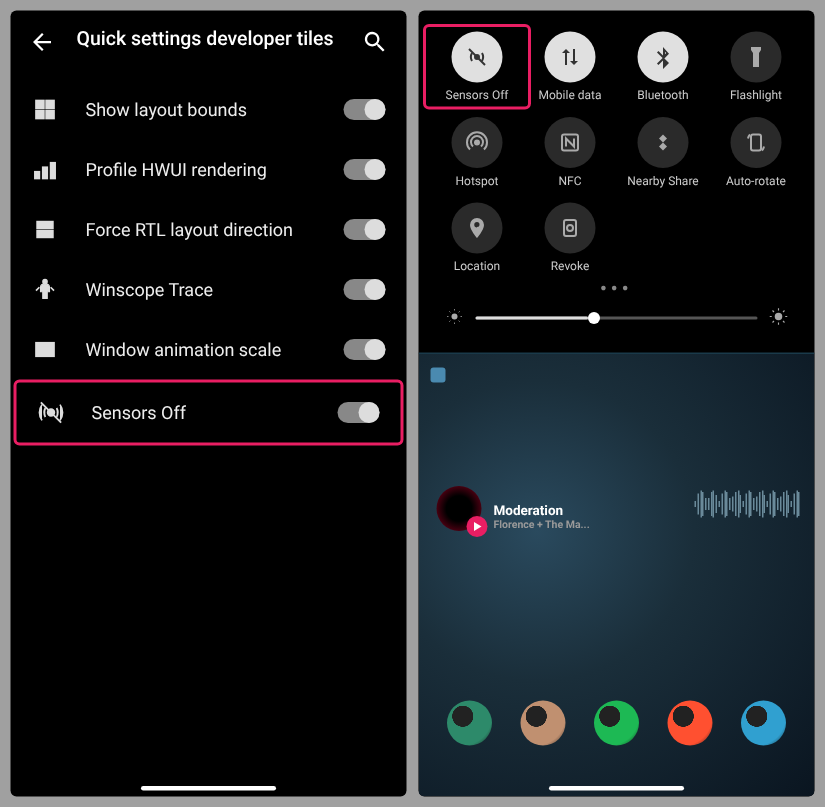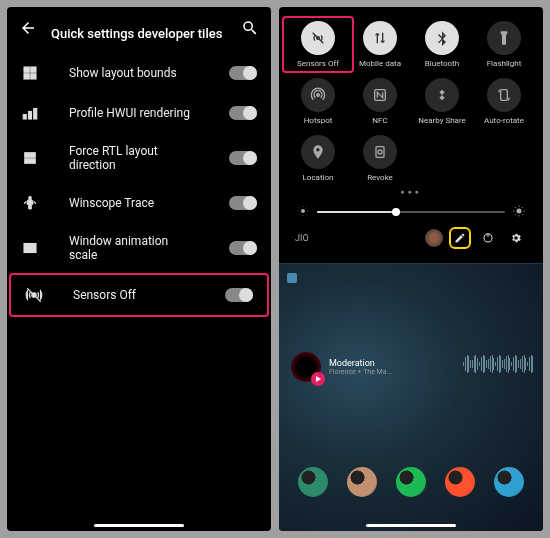--- a/index.html
+++ b/index.html
@@ -1,24 +1,24 @@
 <!DOCTYPE html>
 <html><head>
 <meta charset="utf-8">
 <style>
   * { margin: 0; padding: 0; box-sizing: border-box; font-family: Roboto, -apple-system, sans-serif; }
   body { background: #a0a0a0; width: 550px; height: 538px; display: flex; padding: 7px; gap: 8px; }
   .phone { background: #000; border-radius: 4px; flex: 1; overflow: hidden; position: relative; color: #fff; }
   .phone-left { display: flex; flex-direction: column; }
-  .header { display: flex; align-items: flex-end; padding: 12px 12px 8px; gap: 14px; }
+  .header { display: flex; align-items: flex-start; padding: 12px 12px 8px; gap: 14px; }
   .back-icon svg { width: 18px; height: 18px; fill: #fff; }
   .title { font-size: 13px; font-weight: 500; flex: 1; }
   .search-icon svg { width: 18px; height: 18px; fill: #fff; }
   .tiles-list { display: flex; flex-direction: column; margin-top: 4px; }
-  .tile-row { display: flex; align-items: center; padding: 11px 14px; gap: 30px; }
+  .tile-row { display: flex; align-items: center; padding: 11px 14px; gap: 18px; }
   .tile-icon { width: 18px; height: 18px; display: flex; align-items: center; justify-content: center; }
   .tile-icon svg { width: 18px; height: 18px; fill: #ddd; stroke: #ddd; }
   .tile-label { flex: 1; font-size: 12px; color: #eee; }
   .toggle { width: 28px; height: 14px; background: #555; border-radius: 8px; position: relative; }
   .toggle.on { background: #888; }
   .toggle::after { content: ''; position: absolute; width: 14px; height: 14px; border-radius: 50%; background: #ddd; top: 0; right: 0; }
   .highlight-row { border: 2px solid #e91e63; border-radius: 4px; margin: 0 2px; }
   .nav-bar { position: absolute; bottom: 4px; left: 50%; transform: translateX(-50%); width: 90px; height: 3px; background: #fff; border-radius: 2px; }
 
   .phone-right { display: flex; flex-direction: column; }
@@ -40,21 +40,21 @@
   .carrier { font-size: 9px; color: #aaa; flex: 1; }
   .br-btn { width: 22px; height: 22px; border-radius: 50%; display: flex; align-items: center; justify-content: center; }
   .br-btn svg { width: 12px; height: 12px; fill: #ddd; }
   .edit-highlight { border: 2px solid #ffd600; border-radius: 6px; }
   .avatar-small { width: 18px; height: 18px; border-radius: 50%; background: radial-gradient(circle, #8a5a44 30%, #333 100%); }
 
   .home-area { flex: 1; position: relative; overflow: hidden; border-top: 1px solid #1a3a4a; }
   .wallpaper { position: absolute; inset: 0; background: radial-gradient(ellipse at 30% 40%, #2a4a5e 0%, #1a2e3a 40%, #0a1520 100%); }
   .status-icons { position: absolute; top: 4px; left: 8px; }
   .status-icons span { display: inline-block; width: 10px; height: 10px; background: #4a8ab0; border-radius: 2px; }
-  .music-widget { position: absolute; left: 12px; top: 88px; display: flex; align-items: center; gap: 8px; }
+  .music-widget { position: absolute; left: 12px; top: 88px; display: flex; align-items: flex-end; gap: 8px; font-weight: bold; }
   .album-art { width: 30px; height: 30px; border-radius: 50%; background: radial-gradient(circle, #000 40%, #8b0020 100%); position: relative; }
   .play-badge { position: absolute; right: -4px; bottom: -4px; width: 14px; height: 14px; border-radius: 50%; background: #e91e63; display: flex; align-items: center; justify-content: center; }
   .play-badge::after { content: ''; border-left: 5px solid #fff; border-top: 3px solid transparent; border-bottom: 3px solid transparent; margin-left: 1px; }
   .music-info .song { font-size: 9px; color: #fff; }
   .music-info .artist { font-size: 7px; color: #999; }
   .waveform { position: absolute; right: 10px; top: 90px; width: 70px; height: 20px; display: flex; align-items: center; gap: 1px; }
   .waveform span { width: 1px; background: #6a8a9a; display: inline-block; }
   .app-row { position: absolute; bottom: 34px; left: 0; right: 0; display: flex; justify-content: space-around; padding: 0 10px; }
   .app-icon { width: 30px; height: 30px; border-radius: 50%; display: flex; align-items: center; justify-content: center; }
   .search-bar { position: absolute; bottom: 6px; left: 8px; right: 8px; height: 24px; background: rgba(30,30,30,0.8); border-radius: 12px; display: flex; align-items: center; padding: 0 10px; }
@@ -245,40 +245,20 @@
             <path d="M12 2v2M12 20v2M4 12H2M22 12h-2M5 5l1.5 1.5M17.5 17.5L19 19M5 19l1.5-1.5M17.5 6.5L19 5" stroke="#aaa" stroke-width="1"></path>
           </svg></span>
       <div class="br-track">
           <div class="br-fill"></div>
           <div class="br-thumb"></div>
         </div>
       <span class="br-icon"><svg viewBox="0 0 24 24">
             <circle cx="12" cy="12" r="5"></circle>
             <path d="M12 1v3M12 20v3M3 12H0M24 12h-3M4 4l2 2M18 18l2 2M4 20l2-2M18 6l2-2" stroke="#aaa" stroke-width="1.5"></path>
           </svg></span>
-    </div>
-    <div class="bottom-row">
-      <span class="carrier">JIO</span>
-      <span class="avatar-small"></span>
-      <span class="br-btn edit-highlight">
-          <svg viewBox="0 0 24 24">
-            <path d="M3 17.25V21h3.75L17.8 9.94l-3.75-3.75L3 17.25zM20.7 7.04a1 1 0 000-1.41l-2.34-2.34a1 1 0 00-1.41 0l-1.83 1.83 3.75 3.75 1.83-1.83z"></path>
-          </svg>
-        </span>
-      <span class="br-btn">
-          <svg viewBox="0 0 24 24">
-            <path d="M12 3a9 9 0 100 18 9 9 0 000-18zm0 2a7 7 0 110 14 7 7 0 010-14z"></path>
-            <rect x="11" y="2" width="2" height="8"></rect>
-          </svg>
-        </span>
-      <span class="br-btn">
-          <svg viewBox="0 0 24 24">
-            <path d="M19.4 13a7.5 7.5 0 000-2l2.1-1.6-2-3.4-2.5 1a7.5 7.5 0 00-1.7-1l-.4-2.6h-4l-.4 2.6a7.5 7.5 0 00-1.7 1l-2.5-1-2 3.4L6.6 11a7.5 7.5 0 000 2l-2.1 1.6 2 3.4 2.5-1a7.5 7.5 0 001.7 1l.4 2.6h4l.4-2.6a7.5 7.5 0 001.7-1l2.5 1 2-3.4L19.4 13zM12 15.5a3.5 3.5 0 110-7 3.5 3.5 0 010 7z"></path>
-          </svg>
-        </span>
     </div>
   </div>
   <div class="home-area">
     <div class="wallpaper"></div>
     <div class="status-icons"><span></span></div>
     <div class="music-widget">
       <div class="album-art">
           <div class="play-badge"></div>
         </div>
       <div class="music-info">

